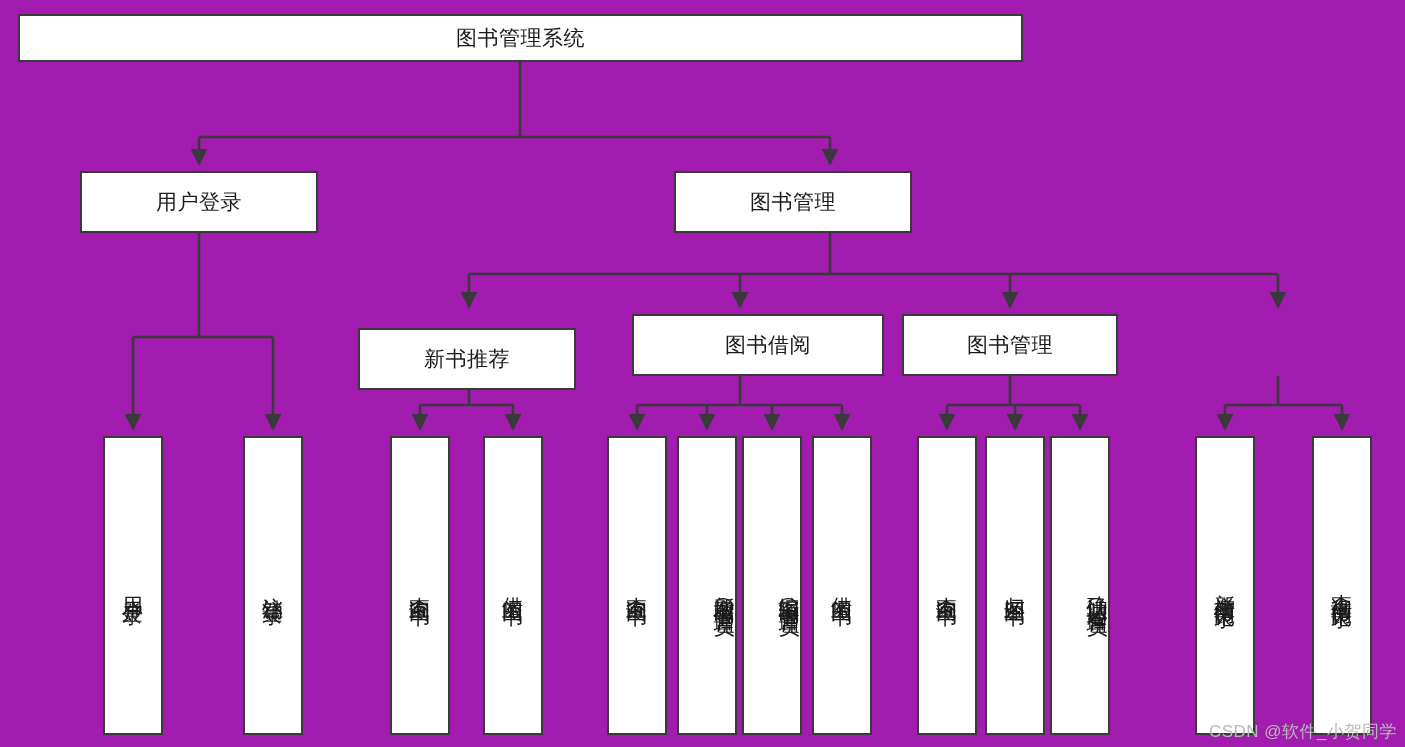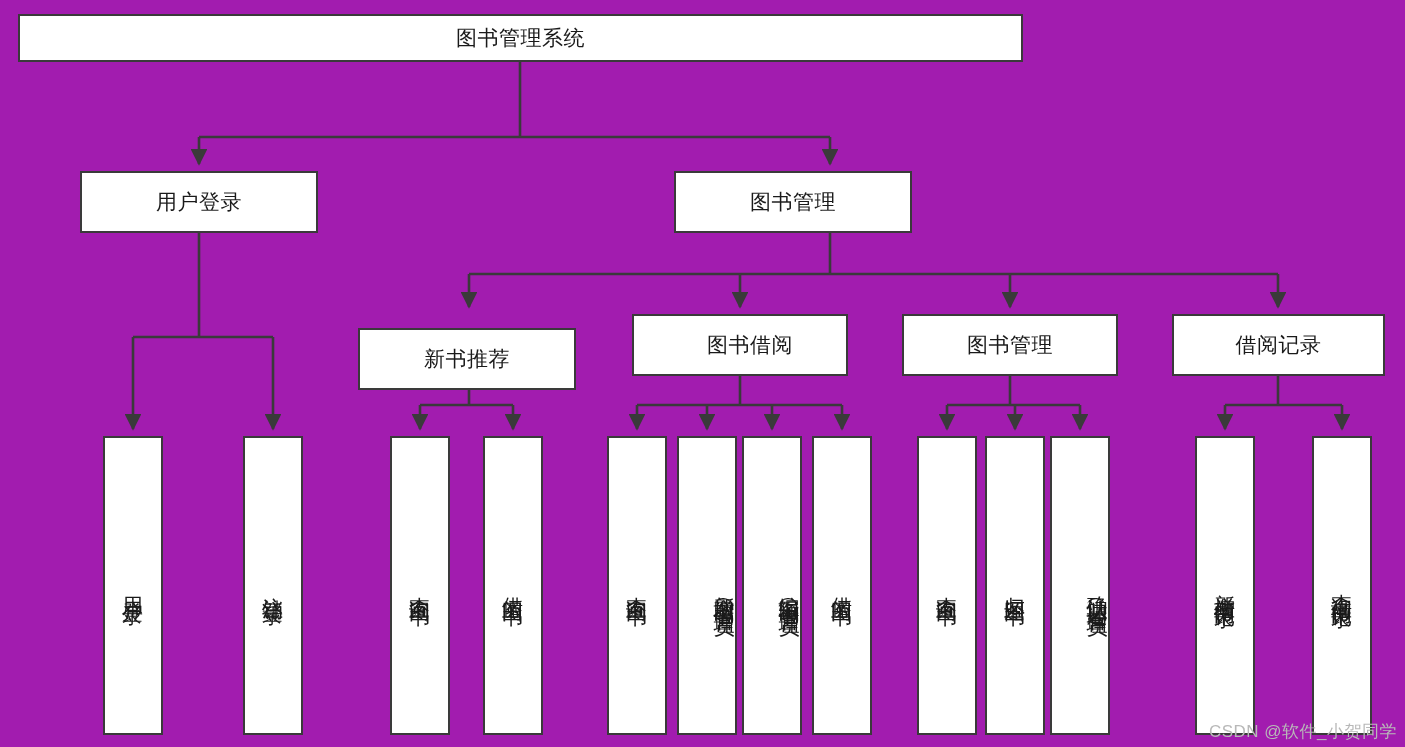--- a/index.html
+++ b/index.html
@@ -118,23 +118,22 @@
       <path d="M 1342 405 L 1342 429" marker-end="url(#arrow)"></path>
     </g>
   </svg>
 
   <div class="node horiz" id="n-root" style="left: 18px; top: 14px; width: 1005px; height: 48px;">图书管理系统</div>
 
   <div class="node horiz" id="n-l1-0" style="left: 80px; top: 171px; width: 238px; height: 62px;">用户登录</div>
   <div class="node horiz" id="n-l1-1" style="left: 674px; top: 171px; width: 238px; height: 62px;">图书管理</div>
 
   <div class="node horiz" id="n-l2-0" style="left: 358px; top: 328px; width: 218px; height: 62px;">新书推荐</div>
-  <div class="node horiz" id="n-l2-1" style="left: 632px; top: 314px; width: 216px; height: 62px; padding-left: 20px;">图书借阅</div>
+  <div class="node horiz" id="n-l2-1" style="left: 632px; top: 314px; width: 252px; height: 62px; padding-left: 20px;">图书借阅</div>
   <div class="node horiz" id="n-l2-2" style="left: 902px; top: 314px; width: 216px; height: 62px;">图书管理</div>
-  <div class="node horiz" id="n-l2-3" style="left: 1172px; top: 314px; width: 213px; height: 62px;">借阅记录</div>
 
   <div class="node vert center-txt" id="n-lf-0" style="left: 103px; top: 436px; width: 60px; height: 299px;">用户登录</div>
   <div class="node vert center-txt" id="n-lf-1" style="left: 243px; top: 436px; width: 60px; height: 299px;">注销登录</div>
   <div class="node vert center-txt" id="n-lf-2" style="left: 390px; top: 436px; width: 60px; height: 299px;">查询图书</div>
   <div class="node vert center-txt" id="n-lf-3" style="left: 483px; top: 436px; width: 60px; height: 299px;">借阅图书</div>
   <div class="node vert center-txt" id="n-lf-4" style="left: 607px; top: 436px; width: 60px; height: 299px;">查询图书</div>
   <div class="node vert" id="n-lf-5" style="left: 677px; top: 436px; width: 60px; height: 299px;">新增图书（管理员）</div>
   <div class="node vert" id="n-lf-6" style="left: 742px; top: 436px; width: 60px; height: 299px;">编辑图书（管理员）</div>
   <div class="node vert center-txt" id="n-lf-7" style="left: 812px; top: 436px; width: 60px; height: 299px;">借阅图书</div>
   <div class="node vert center-txt" id="n-lf-8" style="left: 917px; top: 436px; width: 60px; height: 299px;">查询图书</div>

